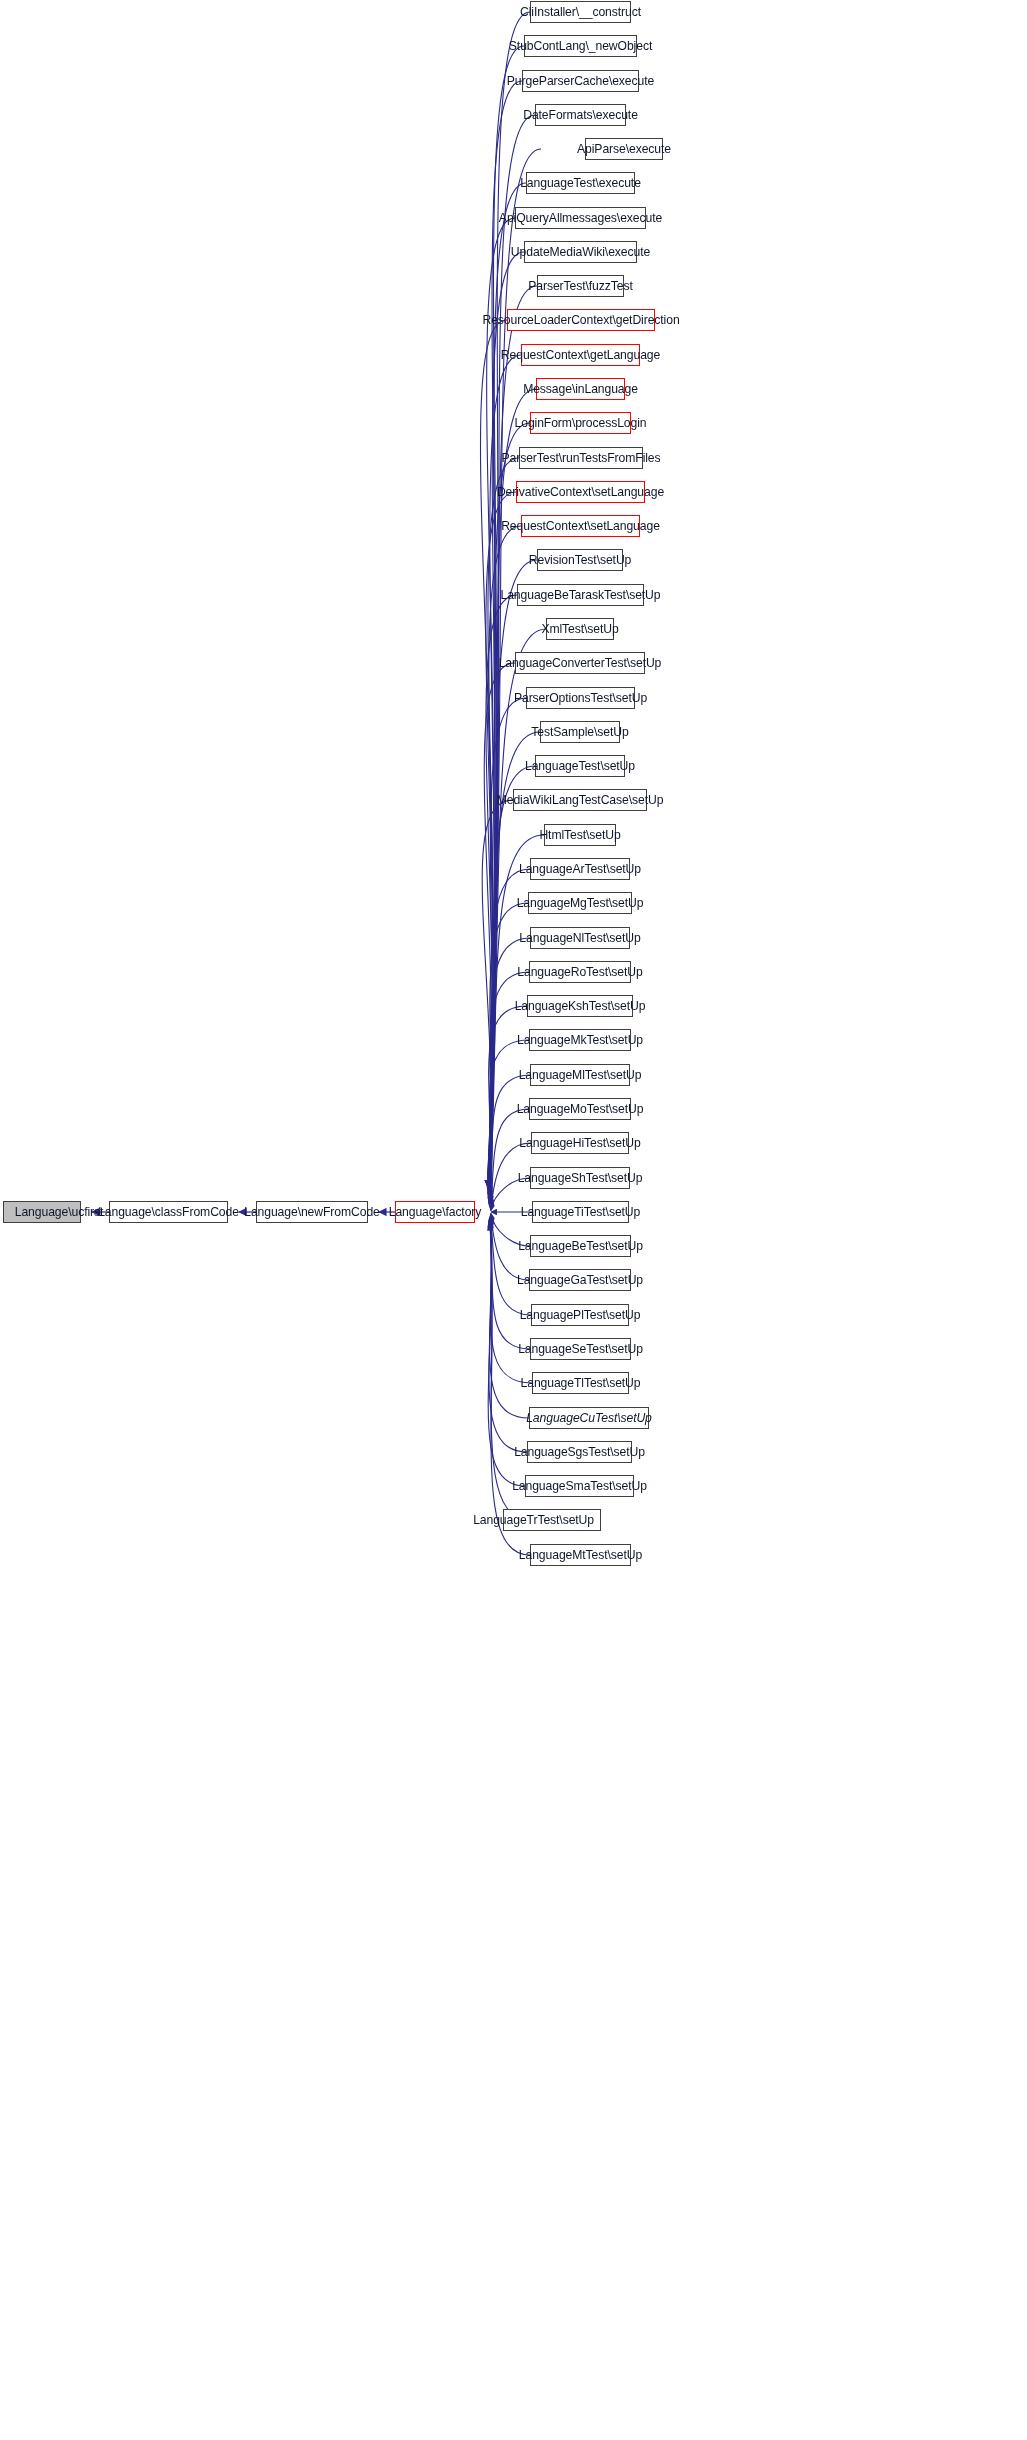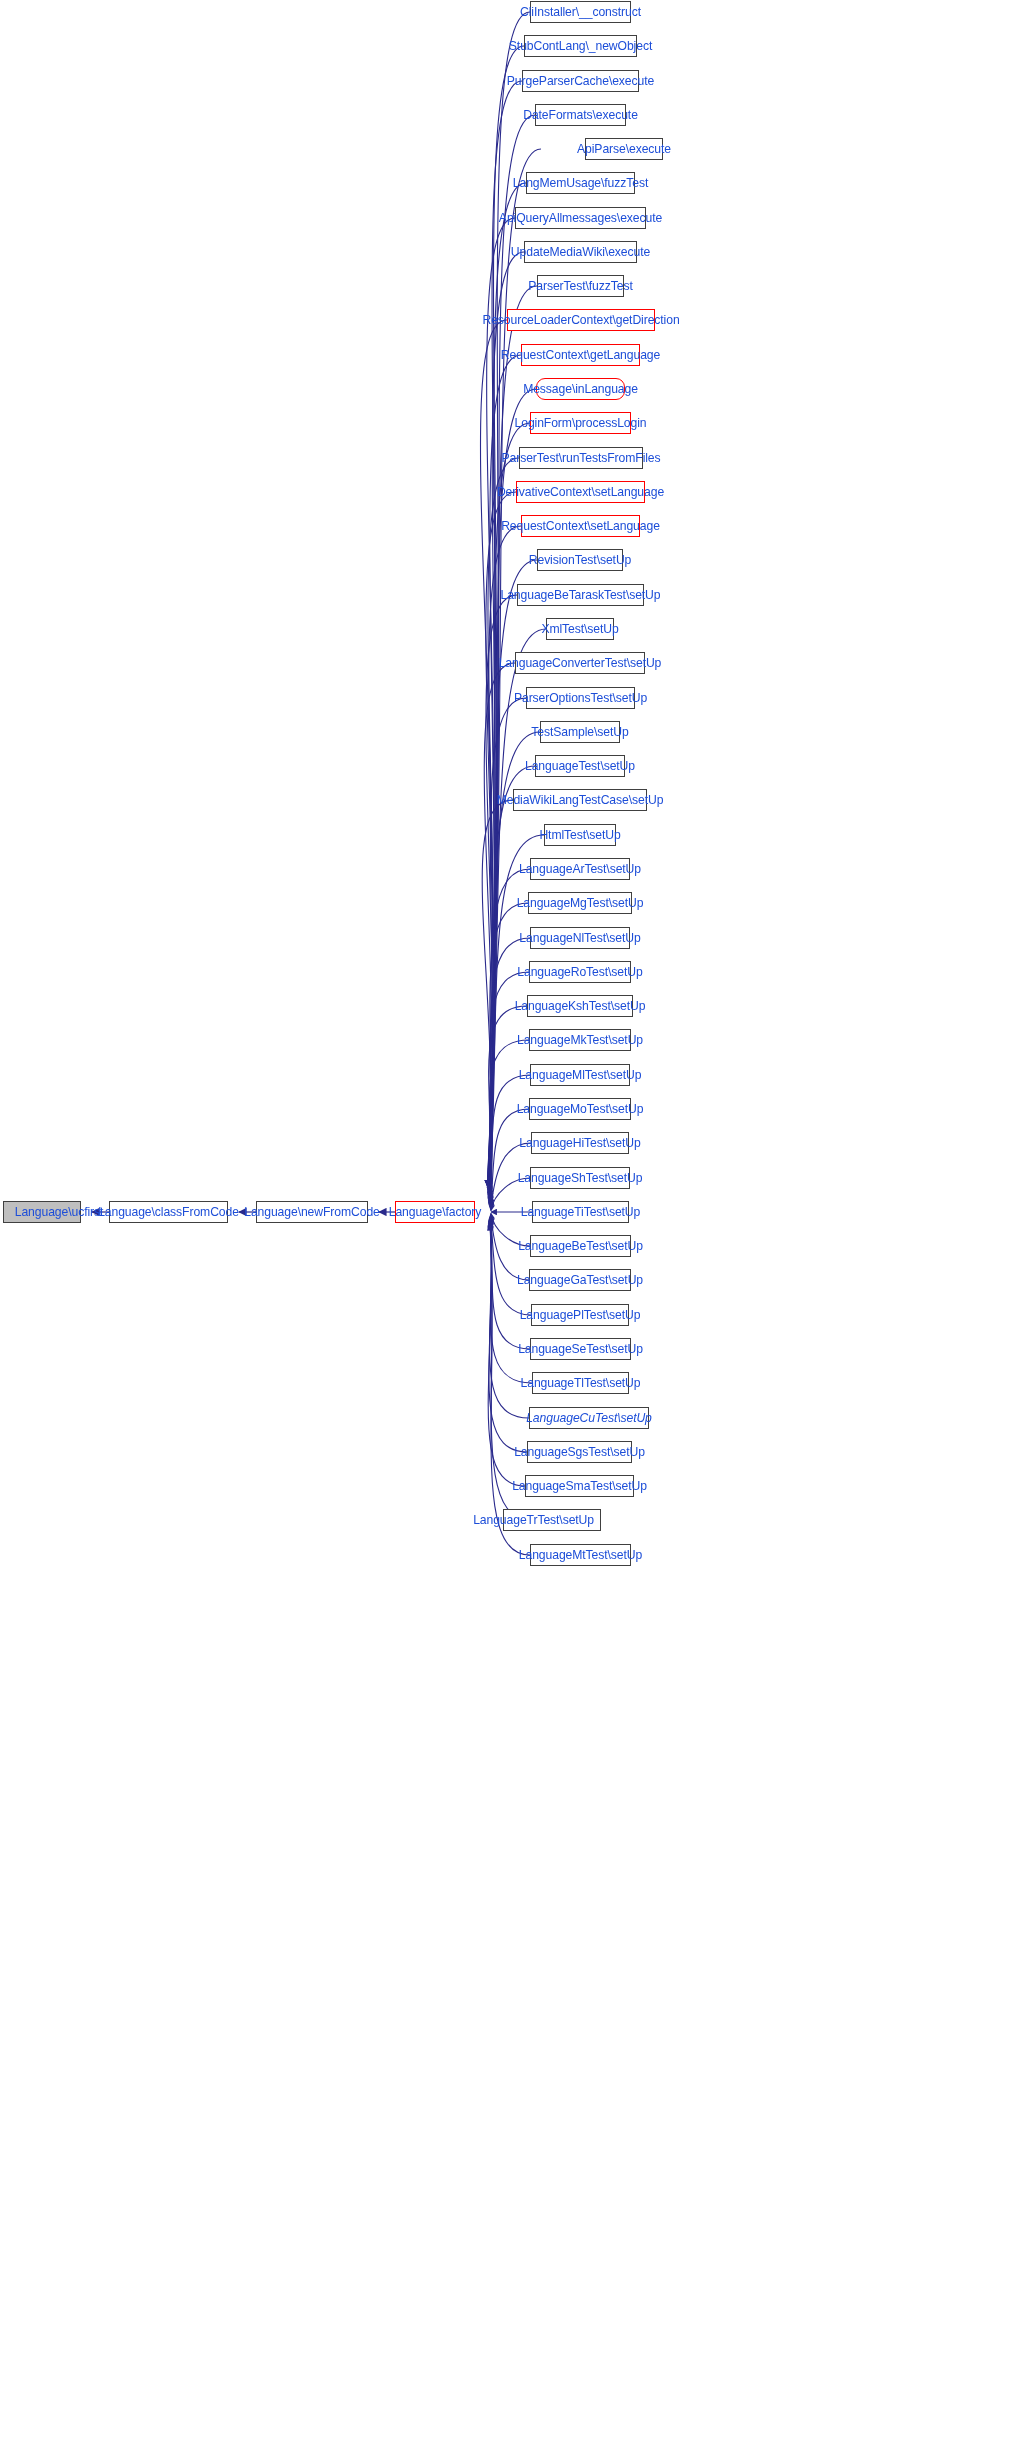--- a/index.html
+++ b/index.html
@@ -29,21 +29,21 @@
     position: absolute;
     box-sizing: border-box;
     display: flex;
     align-items: center;
     justify-content: center;
     height: 22px;
     background: #ffffff;
     border: 1px solid #404040;
     font-size: 12.2px;
     line-height: 1;
-    color: #1d4ed8;
+    color: #0f172a;
     white-space: nowrap;
     letter-spacing: -0.1px;
     padding: 0 6px;
   }
   .node.root {
     background: #bfbfbf;
     border: 1px solid #404040;
   }
   .node.hilite {
     border: 1px solid #ff0000;
@@ -137,38 +137,38 @@
     <div class="node" style="left: 522px; top: 70px; width: 117px; align-items: center;">
       <span class="node-label">PurgeParserCache\execute</span>
     </div>
     <div class="node" style="left: 535px; top: 104px; width: 91px;">
       <span class="node-label">DateFormats\execute</span>
     </div>
     <div class="node" style="left: 541px; top: 138px; width: 78px; margin-left: 44px;">
       <span class="node-label">ApiParse\execute</span>
     </div>
     <div class="node" style="left: 526px; top: 172px; width: 109px;">
-      <span class="node-label">LangMemUsage\fuzzTest</span>
+      <span class="node-label">LanguageTest\execute</span>
     </div>
     <div class="node" style="left: 515px; top: 207px; width: 131px;">
       <span class="node-label">ApiQueryAllmessages\execute</span>
     </div>
     <div class="node" style="left: 524px; top: 241px; width: 113px;">
       <span class="node-label">UpdateMediaWiki\execute</span>
     </div>
     <div class="node" style="left: 537px; top: 275px; width: 87px;">
       <span class="node-label">ParserTest\fuzzTest</span>
     </div>
     <div class="node hilite" style="left: 507px; top: 309px; width: 148px;">
       <span class="node-label">ResourceLoaderContext\getDirection</span>
     </div>
     <div class="node hilite" style="left: 521px; top: 344px; width: 119px;">
       <span class="node-label">RequestContext\getLanguage</span>
     </div>
-    <div class="node hilite" style="left: 536px; top: 378px; width: 89px; border-radius: 9px;">
+    <div class="node hilite" style="left: 536px; top: 378px; width: 89px;">
       <span class="node-label">Message\inLanguage</span>
     </div>
     <div class="node hilite" style="left: 530px; top: 412px; width: 101px;">
       <span class="node-label">LoginForm\processLogin</span>
     </div>
     <div class="node" style="left: 519px; top: 447px; width: 124px;">
       <span class="node-label">ParserTest\runTestsFromFiles</span>
     </div>
     <div class="node hilite" style="left: 516px; top: 481px; width: 129px;">
       <span class="node-label">DerivativeContext\setLanguage</span>

